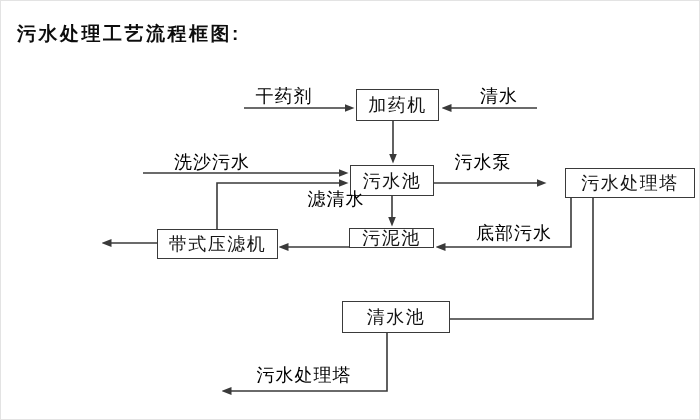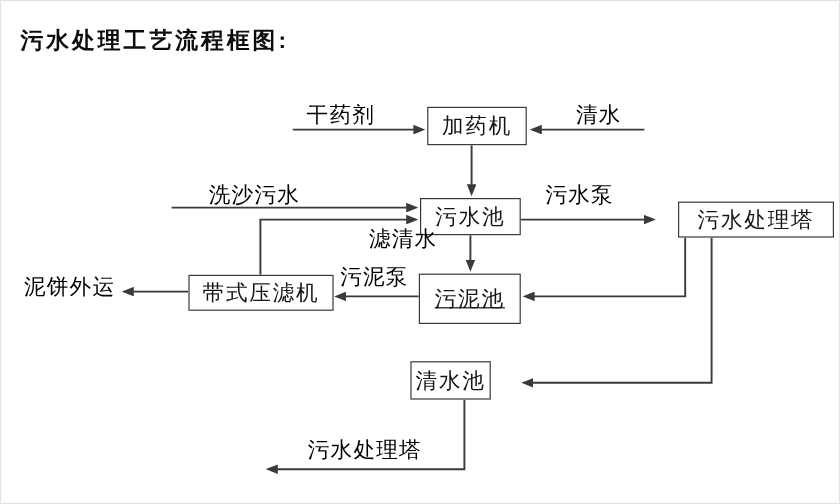--- a/index.html
+++ b/index.html
@@ -80,26 +80,25 @@
       <path d="M348,246 H287" marker-end="url(#ah)"></path>
       <path d="M156,242 H110" marker-end="url(#ah)"></path>
       <path d="M592,197 L592,318 L443,318" marker-end="url(#ah)"></path>
       <path d="M386,332 L386,390 L230,390" marker-end="url(#ah)"></path>
     </g>
   </svg>
 
   <div class="node" style="left:355px; top:88px;  width:83px;  height:32px;font-family:Liberation Serif, serif;">加药机</div>
   <div class="node" style="left:349px; top:164px; width:84px;  height:31px;text-align:right;">污水池</div>
   <div class="node" style="left:547px; top:167px; width:130px; height:30px;margin-left:17px;">污水处理塔</div>
-  <div class="node" style="left:348px; top:227px; width:85px;  height:42px;text-decoration:underline;">污泥池</div>
+  <div class="node" style="left:348px; top:227px; width:85px;  height:20px;">污泥池</div>
   <div class="node" style="left:156px; top:228px; width:121px; height:30px;font-family:Liberation Serif, serif;">带式压滤机</div>
-  <div class="node" style="left:341px; top:300px; width:67px;  height:32px;">清水池</div>
+  <div class="node" style="left:341px; top:300px; width:108px;  height:32px;">清水池</div>
 
   <div class="edge-label" style="left:283px; top:95px;">干药剂</div>
   <div class="edge-label" style="left:498px; top:95px;">清水</div>
   <div class="edge-label" style="left:211px; top:161px;">洗沙污水</div>
   <div class="edge-label" style="left:482px; top:161px;">污水泵</div>
   <div class="edge-label" style="left:287px; top:198px;margin-left:48px;">滤清水</div>
-  <div class="edge-label" style="left:311px; top:230px;">污泥泵</div>
-  <div class="edge-label" style="left:57px;  top:238px;">泥饼外运</div>
+  <div class="edge-label" style="left:513px; top:232px;">底部污水</div>
   <div class="edge-label" style="left:303px; top:374px;">污水处理塔</div>
 
 </div>
 
 </body></html>

